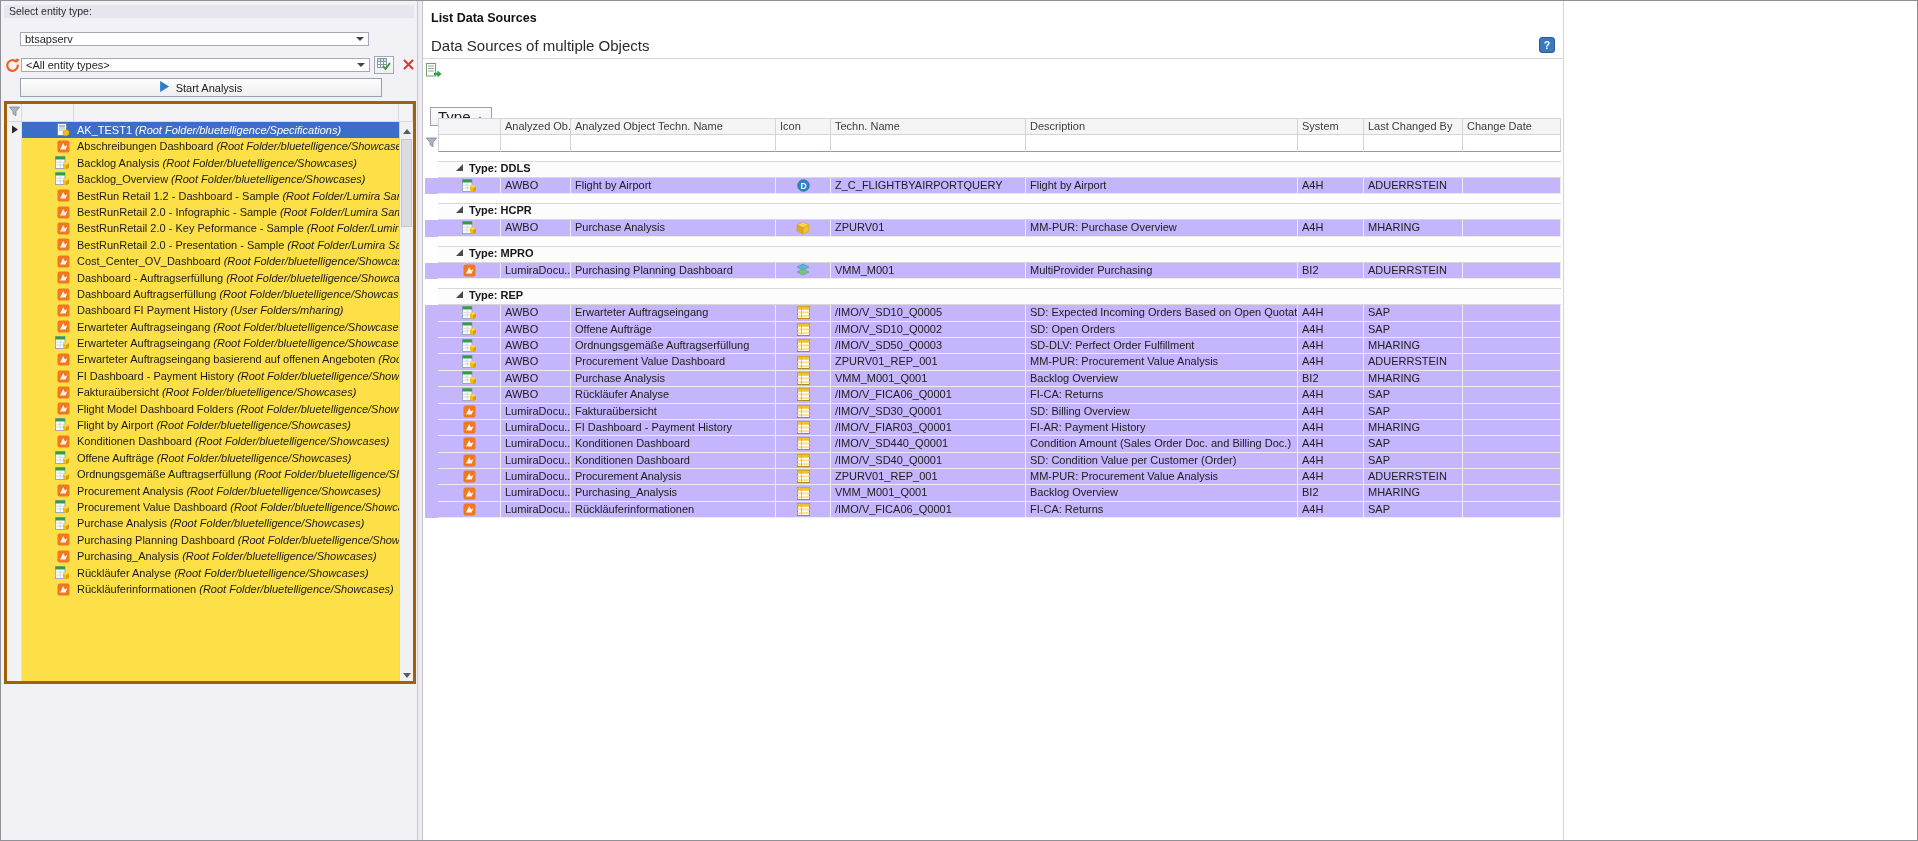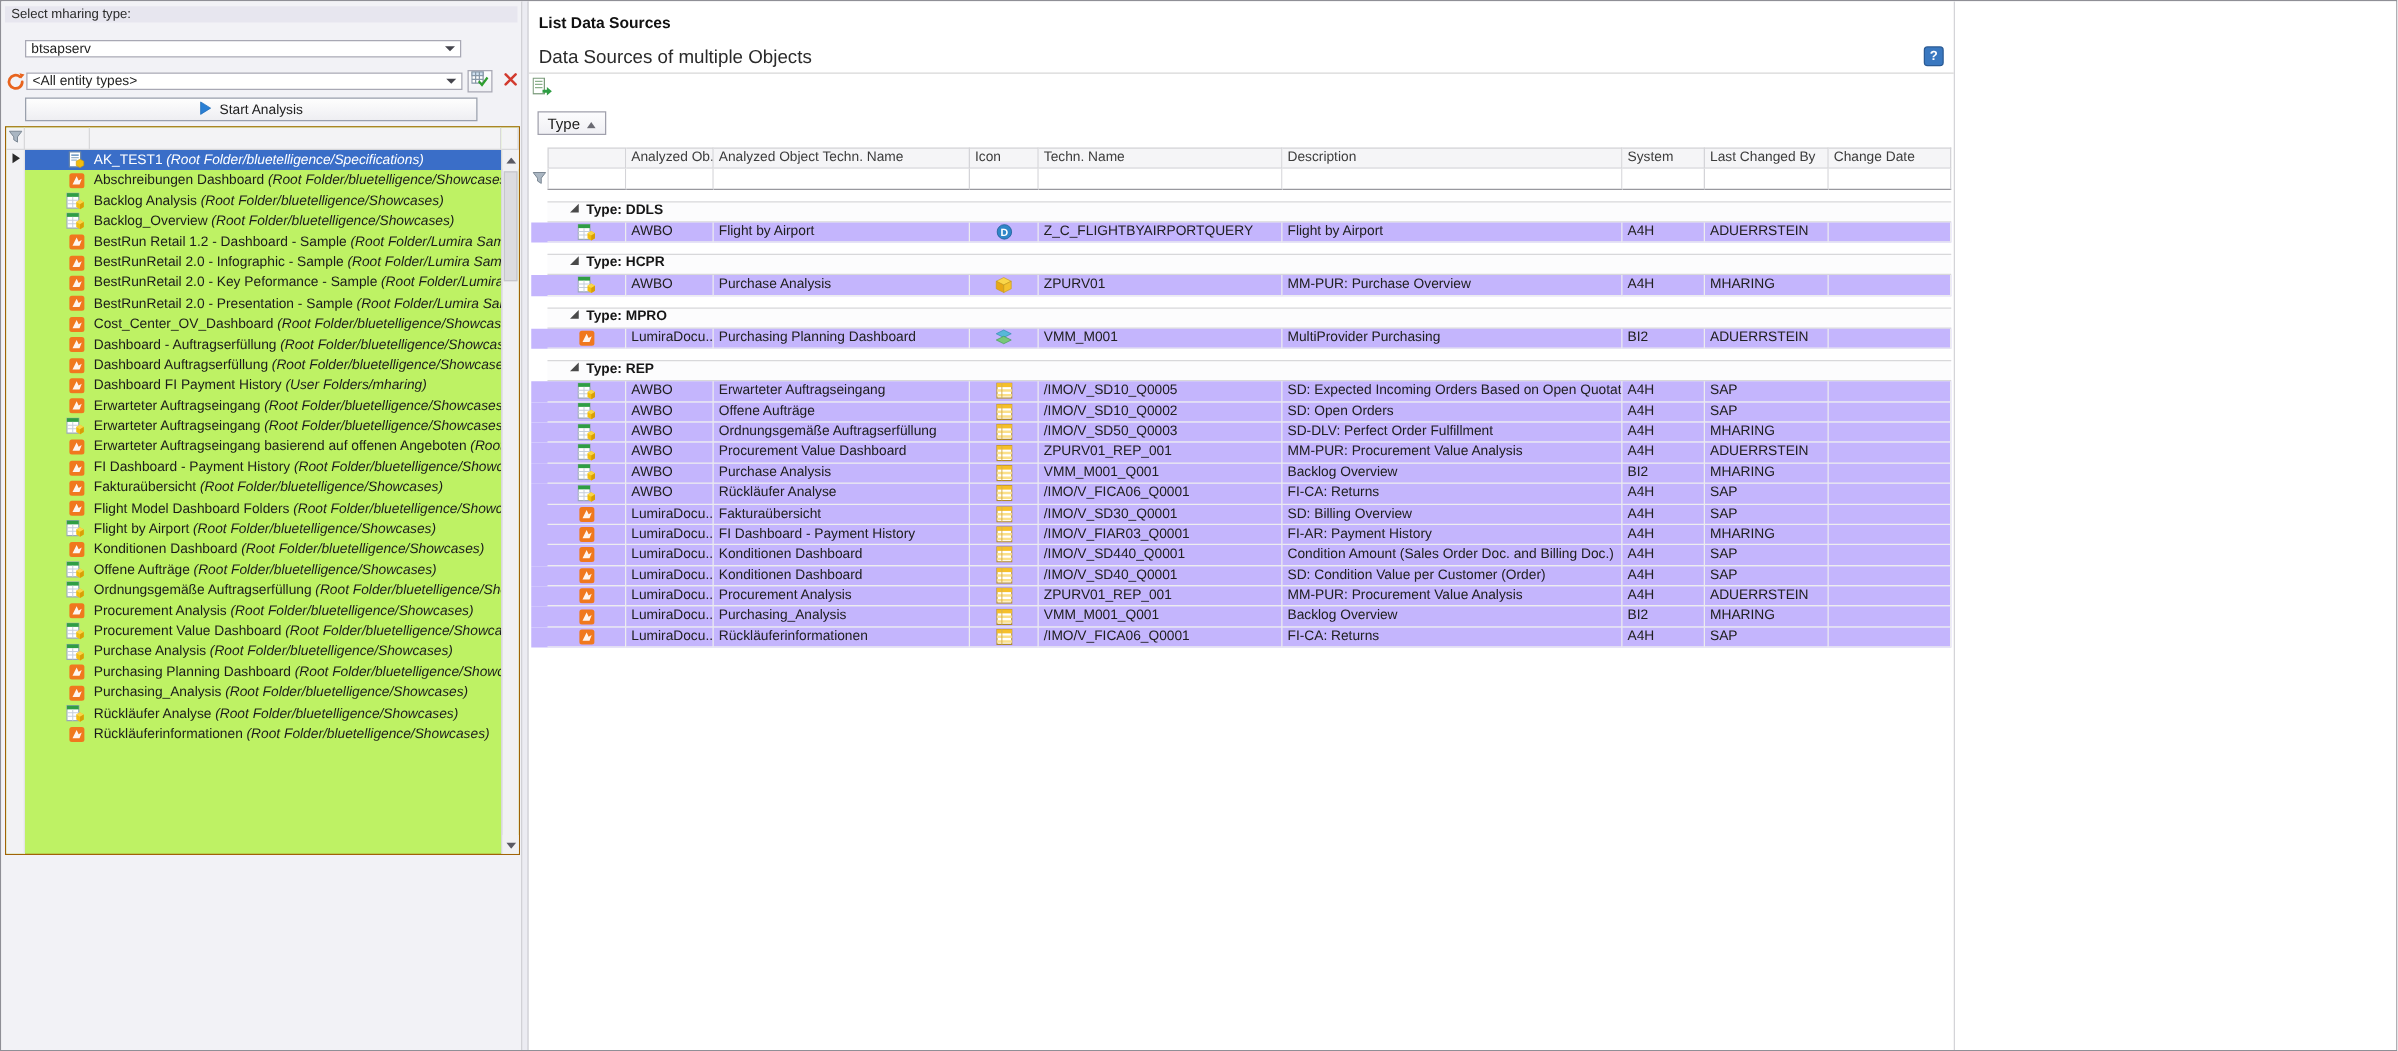--- a/index.html
+++ b/index.html
@@ -16,21 +16,21 @@
   .combo .dd { width:16px; display:flex; align-items:center; justify-content:center; }
   .arrow-down { width:0; height:0; border-left:4px solid transparent; border-right:4px solid transparent; border-top:4px solid #44444c; }
   #server-combo { position:absolute; left:19px; top:31px; width:349px; }
   #entity-row { position:absolute; left:4px; top:55px; height:18px; display:flex; align-items:center; }
   #entity-row .swirl { width:15px; height:15px; margin-right:1px; display:flex; align-items:center; }
   #entity-combo { width:349px; }
   .tool-btn { width:20px; height:18px; margin-left:4px; background:linear-gradient(#fdfdfe,#f0f0f4); border:1px solid #a8a8b4; display:flex; align-items:center; justify-content:center; }
   .tool-btn.flat { background:transparent; border:1px solid transparent; }
   #start-btn { position:absolute; left:19px; top:77px; width:362px; height:19px; background:linear-gradient(#fefefe,#eeeef2); border:1px solid #9aa0ac; display:flex; align-items:center; justify-content:center; gap:7px; font-size:11px; color:#202020; }
 
-  #list-area { position:absolute; left:3px; top:100px; width:412px; height:583px; background:#bef264; border:1px solid #a16207; }
+  #list-area { position:absolute; left:3px; top:100px; width:412px; height:583px; background:#fde047; border:3px solid #a16207; }
   #list-header { display:grid; grid-template-columns:15px 52px 1fr 14px; height:18px; }
   .lh-cell { background:#f3f3f5; border-right:1px solid #d8d8da; border-bottom:1px solid #d8d8da; display:flex; align-items:center; justify-content:center; overflow:hidden; }
   #list-ind-panel { position:absolute; left:0; top:18px; bottom:0; width:15px; background:#f2f2f4; border-right:1px solid #e4e4e6; }
   #list-body { position:absolute; left:0; top:18px; right:14px; bottom:0; overflow:hidden; }
   .lrow { display:grid; grid-template-columns:15px 52px 1fr; height:16.4px; }
   .lc-ind { display:flex; align-items:center; justify-content:center; }
   .lc-icon { display:flex; align-items:center; justify-content:flex-end; padding-right:4px; }
   .lc-text { line-height:16.4px; white-space:nowrap; overflow:hidden; padding-left:3px; color:#1b1b1b; }
   .lc-text .path { font-style:italic; margin-left:3px; }
   .lrow.selected .lc-icon, .lrow.selected .lc-text { background:#3a6ec8; }
@@ -41,42 +41,42 @@
   #sb-thumb { position:absolute; left:1px; top:17px; width:11px; height:88px; background:#dcdce0; border:1px solid #c6c6cc; }
 
   
   #right-panel { position:absolute; left:422px; top:0; right:0; bottom:0; background:#fff; }
   #rp-divider { position:absolute; left:1140px; top:0; bottom:0; width:1px; background:#d4d4d8; }
   #rp-title { position:absolute; left:8px; top:10px; font-size:12.5px; font-weight:bold; color:#111; }
   #rp-subtitle { position:absolute; left:8px; top:36px; font-size:15px; color:#2a2a2a; }
   #rp-sep { position:absolute; left:0; top:57px; width:1140px; height:1px; background:#d8d8d8; }
   #rp-help { position:absolute; left:1116px; top:36px; width:16px; height:16px; background:#3a78c0; border:1px solid #2a5a94; border-radius:3px; color:#fff; font-weight:bold; font-size:10.5px; display:flex; align-items:center; justify-content:center; cursor:default; }
   #rp-export { position:absolute; left:3px; top:62px; width:18px; height:17px; display:flex; align-items:center; }
-  #group-chip { position:absolute; left:7px; top:88px; height:19px; padding:0 7px; border:1px solid #a0a0ac; background:linear-gradient(#fcfcfd,#f0f0f4); display:inline-flex; align-items:center; gap:5px; font-size:12px; color:#202020; }
+  #group-chip { position:absolute; left:7px; top:106px; height:19px; padding:0 7px; border:1px solid #a0a0ac; background:linear-gradient(#fcfcfd,#f0f0f4); display:inline-flex; align-items:center; gap:5px; font-size:15px; color:#202020; }
 
   #dstable { position:absolute; left:2px; top:117px; width:1136px; }
   #t-header, #t-filter, .trow { display:grid; grid-template-columns:13px 63px 70px 205px 55px 195px 272px 66px 99px 98px; }
   .th { height:17px; background:#f5f5f7; border-top:1px solid #d4d4d8; border-right:1px solid #d4d4d8; border-bottom:1px solid #d4d4d8; line-height:15px; padding:0 4px; color:#3c3c3c; overflow:hidden; white-space:nowrap; }
   .th.first { border-left:1px solid #d4d4d8; }
   .th.ind, .tf.ind { background:transparent; border:none; display:flex; align-items:center; justify-content:center; }
   .tf { height:17px; background:#fff; border-right:1px solid #d4d4d8; border-bottom:1px solid #98989e; }
   .tf.first { border-left:1px solid #d4d4d8; }
   .grow { height:17px; margin-top:9px; margin-left:13px; border-top:1px solid #d8d8da; border-bottom:1px solid #d8d8da; background:#fcfcfd; display:flex; padding-left:17px; gap:5px; font-weight:bold; color:#161616; }
   .trow { height:16.4px; background:#c4b5fd; }
   .td { border-right:1px solid #ececef; border-bottom:1px solid #ececef; padding:0 4px; line-height:15.5px; overflow:hidden; white-space:nowrap; color:#202020; }
   .td.ind { border:none; }
   .td.icon-cell { display:flex; align-items:center; justify-content:center; padding:0; }
 </style>
 </head>
 <body>
 
 <div id="window">
 
   <div id="left-panel">
-    <div class="lp-header">Select mharing type:</div>
+    <div class="lp-header">Select entity type:</div>
 
     <div class="combo" id="server-combo">
       <span class="val">btsapserv</span>
       <span class="dd">
           <i class="arrow-down"></i>
         </span>
     </div>
 
     <div id="entity-row">
       <span class="swirl">

